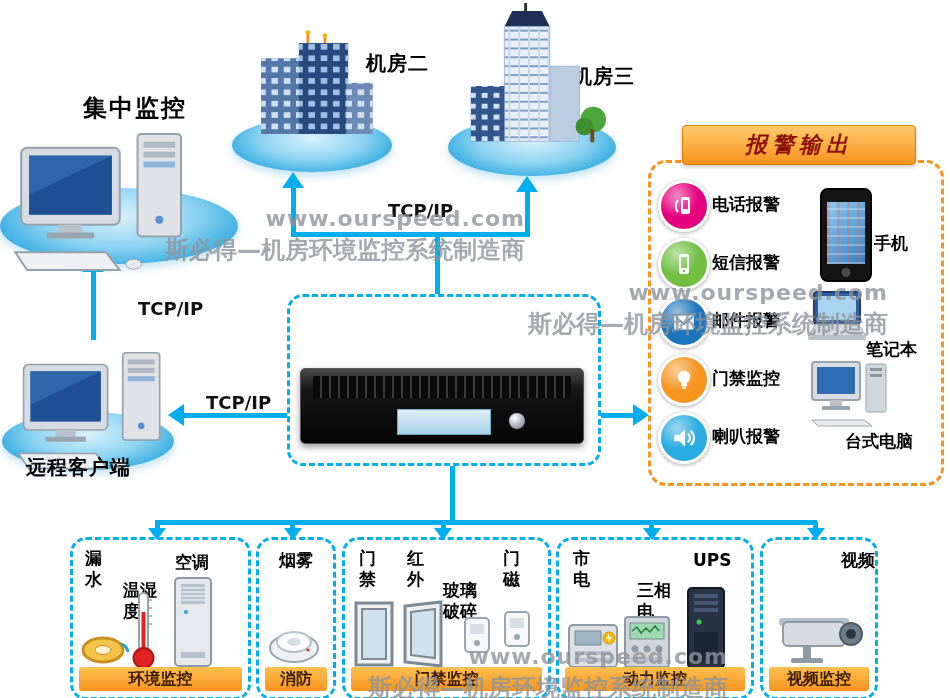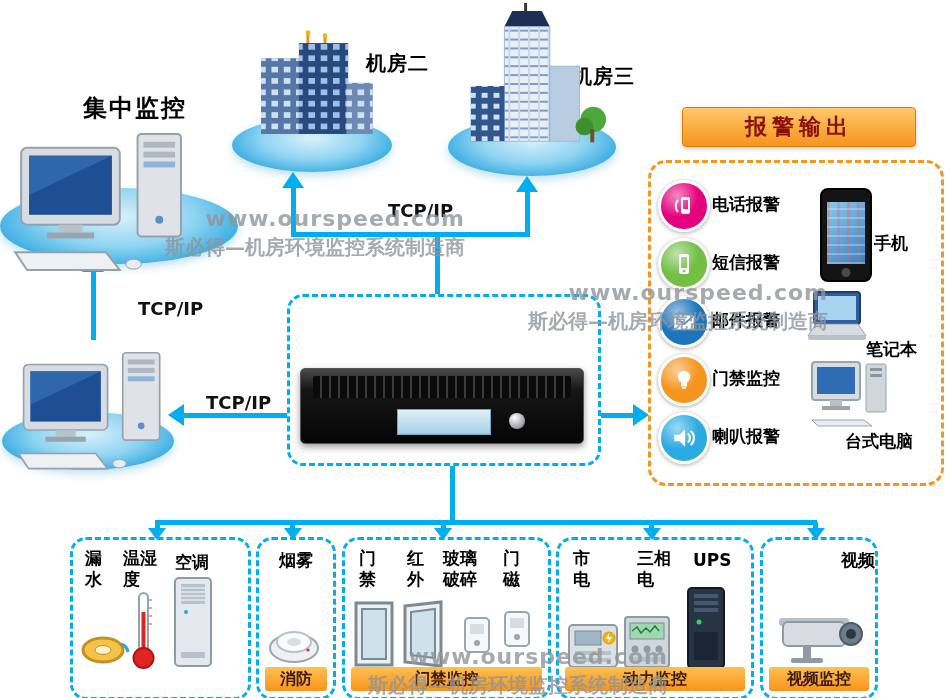--- a/index.html
+++ b/index.html
@@ -58,25 +58,25 @@
   .phone-home{position:absolute;bottom:3px;left:50%;transform:translateX(-50%);
         width:9px;height:9px;border-radius:50%;background:#4a4a4a;}
   
   .mon-title{position:absolute;display:flex;align-items:center;justify-content:center;
         border:3px dashed var(--arrow);border-radius:8px;font-weight:bold;font-size:20px;color:#000;letter-spacing:2px;background:#fff;}
   .footerbar{position:absolute;left:6px;right:6px;bottom:6px;height:24px;border-radius:3px;
         background:linear-gradient(180deg,#fdc050,#f7941d);display:flex;align-items:center;justify-content:center;
         font-weight:bold;font-size:16px;color:#3a1a00;}
   .ilabel{position:absolute;font-weight:bold;font-size:17px;color:#000;line-height:1.25;}
   .v1{width:1.15em;word-break:break-all;}
-  .v2{width:2.3em;word-break:break-all;}
+  .v2{width:2.3em;word-break:break-all;margin-top:32px;}
   
   .wm{position:absolute;color:#8f959a;opacity:.8;z-index:40;pointer-events:none;font-weight:bold;}
   .wm .l1{font-size:22px;letter-spacing:1px;text-align:right;}
-  .wm .l2{font-size:20px;margin-top:3px;}
+  .wm .l2{font-size:24px;margin-top:3px;}
 </style>
 </head>
 <body>
 
 <div class="stage">
 
   <div class="abs zh big" style="left:55px;top:92px;margin-left:28px;">集中监控</div>
   <div class="ellipse" style="left:0;top:188px;width:238px;height:76px;"></div>
   <div class="abs" style="left:10px;top:126px;z-index:2;">
     <svg width="190" height="148" viewBox="0 0 190 150">
@@ -156,20 +156,21 @@
         <circle cx="150" cy="95" r="4" fill="#5a8fd0"></circle>
       <rect x="10" y="22" width="100" height="78" rx="6" fill="#d6dce2" stroke="#97a1ab" stroke-width="2"></rect>
       <rect x="18" y="30" width="84" height="60" fill="#1e4f95"></rect>
       <polygon points="18,30 102,30 18,70" fill="#3f7fc4" opacity=".5"></polygon>
       <rect x="48" y="100" width="24" height="8" fill="#b9c2c9"></rect>
         <rect x="36" y="108" width="48" height="6" fill="#9aa4ac"></rect>
       <polygon points="4,128 96,128 110,146 16,146" fill="#eef1f4" stroke="#97a1ab" stroke-width="2"></polygon>
       <ellipse cx="124" cy="140" rx="8" ry="5" fill="#e8ecef" stroke="#97a1ab"></ellipse>
     </svg>
   </div>
+  <div class="abs zh mid" style="left:26px;top:454px;z-index:3;">远程客户端</div>
 
   <div class="vline" style="left:91px;top:272px;height:68px;"></div>
   <div class="arrow arr-up" style="left:82px;top:256px;"></div>
   <div class="tcpip" style="left:138px;top:298px;">TCP/IP</div>
 
   <div class="hline" style="left:184px;top:413px;width:103px;"></div>
   <div class="arrow arr-left" style="left:168px;top:404px;"></div>
   <div class="tcpip" style="left:206px;top:392px;">TCP/IP</div>
 
   <div class="vline" style="left:435px;top:232px;height:63px;"></div>
@@ -197,21 +198,21 @@
   <div class="arrow arr-down-sm" style="left:807px;top:528px;"></div>
 
   <div class="blue-dash" style="left:287px;top:294px;width:308px;height:166px;background:#fff;z-index:1;"></div>
   <div class="rack" style="left:300px;top:368px;width:282px;height:74px;z-index:2;">
     <div class="rack-vents"></div>
     <div class="rack-lcd"></div>
     <div class="rack-logo"></div>
   </div>
 
   <div class="orange-dash" style="left:648px;top:160px;width:290px;height:320px;z-index:1;"></div>
-  <div class="panel-header" style="left:682px;top:107px;width:232px;height:38px;">报警输出</div>
+  <div class="panel-header" style="left:682px;top:125px;width:232px;height:38px;font-style:italic;">报警输出</div>
 
   <div class="alarm-ic" style="left:658px;top:180px;background:#e5007d;z-index:2;">
     <svg width="24" height="24" viewBox="0 0 24 24">
         <rect x="9" y="3" width="9" height="17" rx="2" fill="#fff"></rect>
         <rect x="11" y="6" width="5" height="9" fill="#e5007d"></rect>
         <path d="M6,6 a9,9 0 0 0 0,12" stroke="#fff" stroke-width="2" fill="none"></path>
       </svg>
   </div>
   <div class="alarm-label" style="left:712px;top:193px;z-index:2;">电话报警</div>
 
@@ -302,20 +303,21 @@
     </div>
     <div class="abs" style="left:100px;top:36px;">
       <svg width="40" height="92" viewBox="0 0 40 92">
         <rect x="2" y="2" width="36" height="88" rx="4" fill="#e3e9ee" stroke="#8e9aa4" stroke-width="2"></rect>
         <rect x="8" y="8" width="24" height="20" fill="#b6c2cb"></rect>
         <path d="M8,12 h24 M8,16 h24 M8,20 h24 M8,24 h24" stroke="#e3e9ee" stroke-width="1.4"></path>
         <circle cx="13" cy="36" r="2" fill="#2aa4d8"></circle>
         <rect x="8" y="76" width="24" height="6" fill="#b6c2cb"></rect>
       </svg>
     </div>
+    <div class="footerbar">环境监控</div>
   </div>
 
   <div class="blue-dash" style="left:256px;top:537px;width:74px;height:157px;">
     <div class="ilabel" style="left:0;right:0;top:10px;text-align:center;">烟雾</div>
     <div class="abs" style="left:9px;top:82px;">
       <svg width="52" height="42" viewBox="0 0 52 42">
         <ellipse cx="26" cy="26" rx="24" ry="14" fill="#eef1f4" stroke="#9aa6ae" stroke-width="2"></ellipse>
         <ellipse cx="26" cy="20" rx="17" ry="10" fill="#fbfcfd" stroke="#b7c1c8" stroke-width="2"></ellipse>
         <ellipse cx="26" cy="20" rx="7" ry="4" fill="#d7dee3"></ellipse>
         <circle cx="40" cy="28" r="1.6" fill="#c0392b"></circle>

